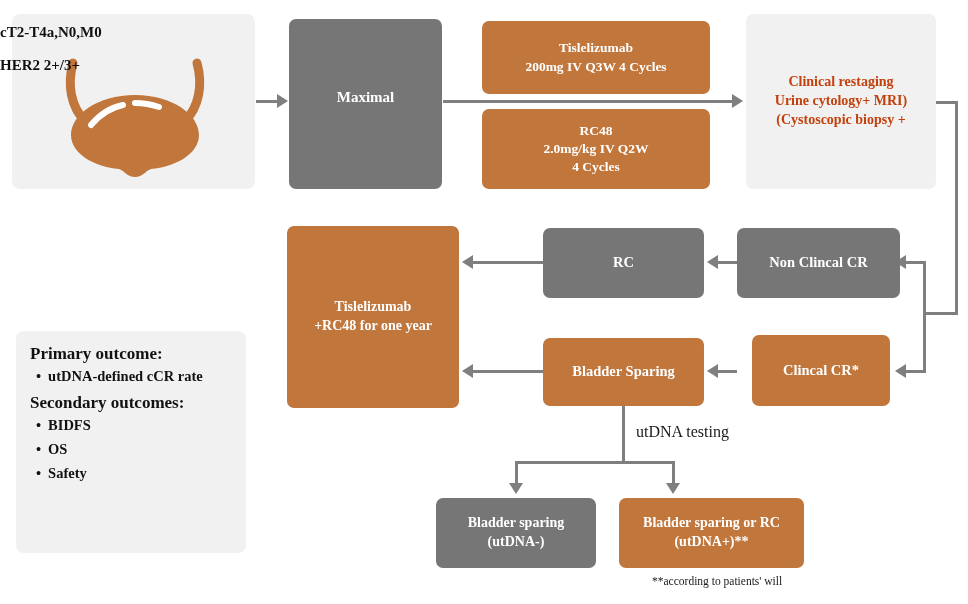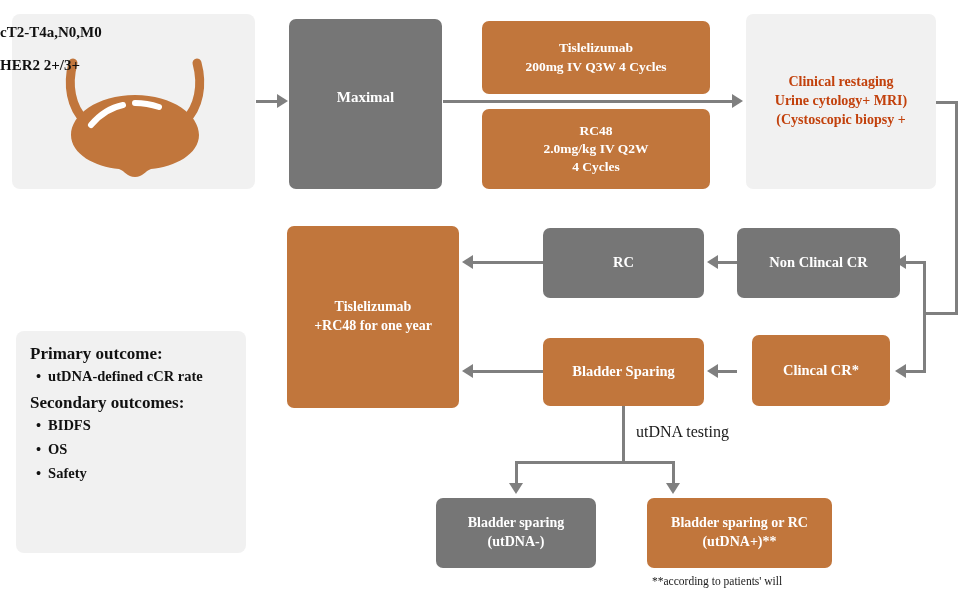--- a/index.html
+++ b/index.html
@@ -231,21 +231,21 @@
     </div>
   </div>
 
   <div class="node gray" style="left:436px; top:498px; width:160px; height:70px; font-size:14px;">
     <div class="lines">
       <div>Bladder sparing</div>
       <div>(utDNA-)</div>
     </div>
   </div>
 
-  <div class="node orange" style="left:647px; top:498px; width:185px; height:70px; font-size:14px;">
+  <div class="node orange" style="left:619px; top:498px; width:185px; height:70px; font-size:14px;">
     <div class="lines">
       <div>Bladder sparing or RC</div>
       <div>(utDNA+)**</div>
     </div>
   </div>
 
   <div class="hline" style="left:256px; top:100px; width:22px;"></div>
   <div class="arrow right" style="left:277px; top:94px;"></div>
 
   <div class="hline" style="left:443px; top:100px; width:290px;"></div>

